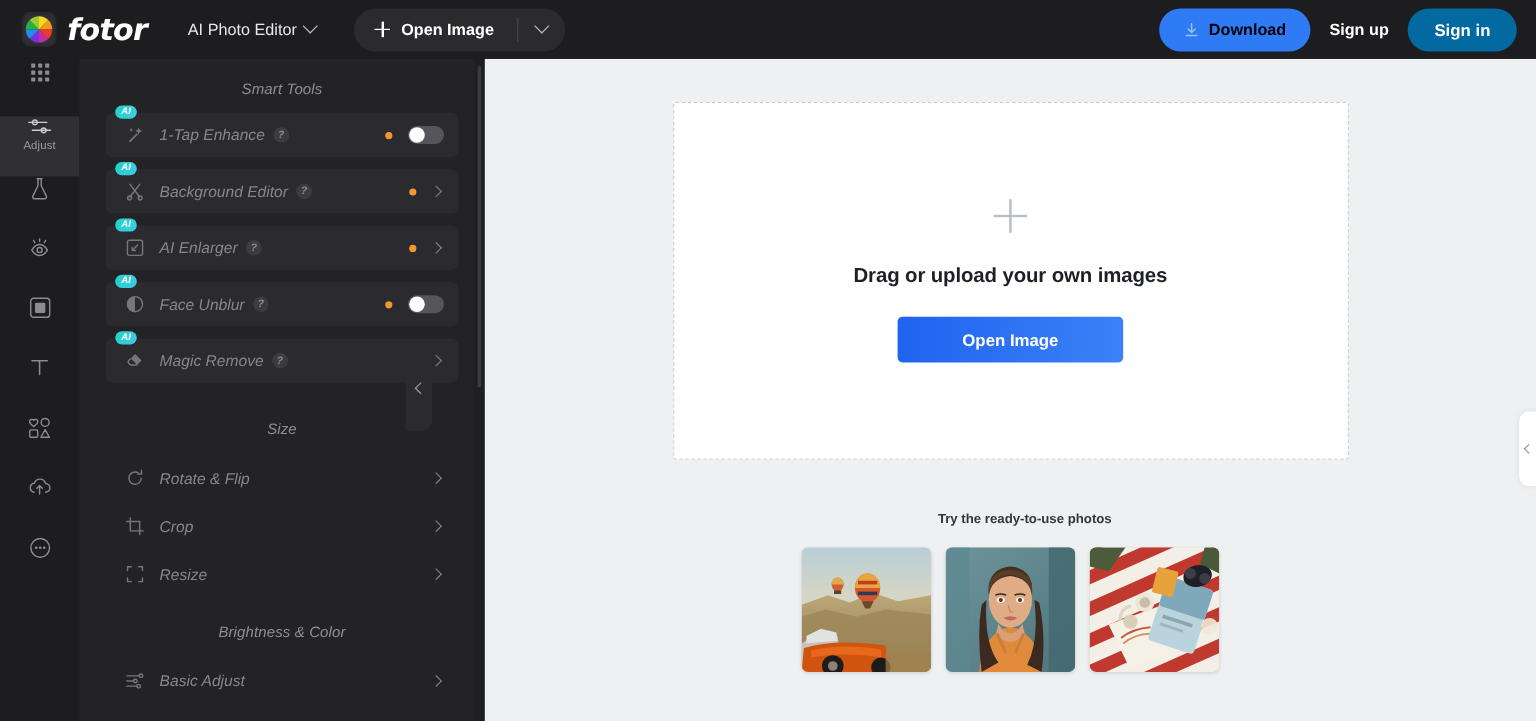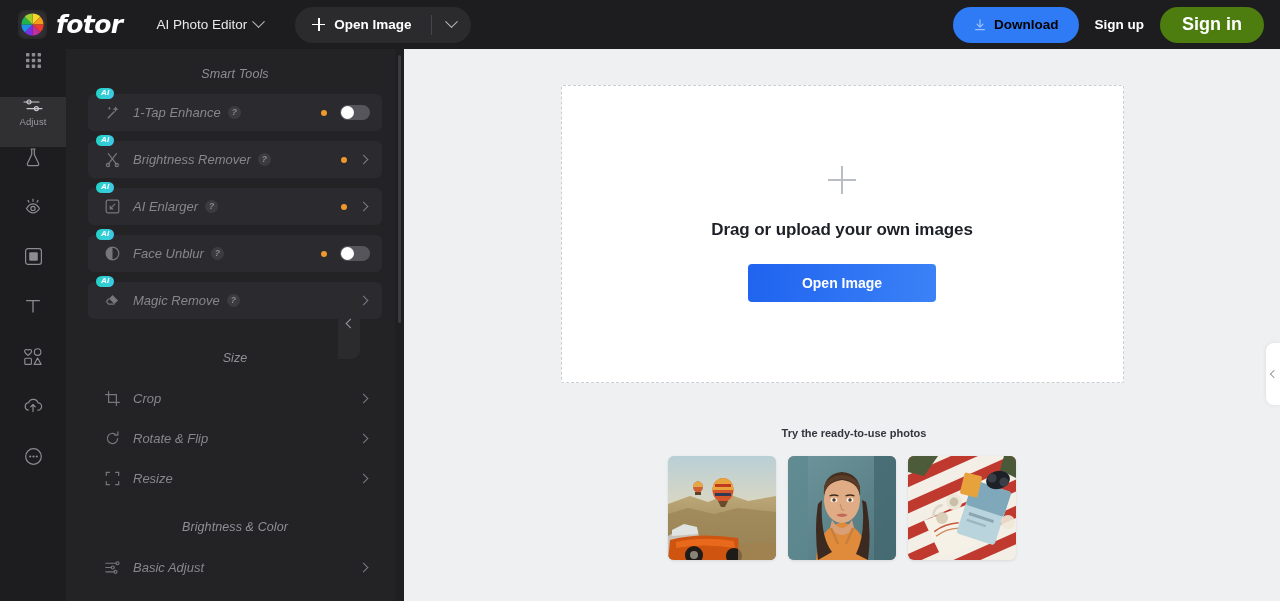--- a/index.html
+++ b/index.html
@@ -64,23 +64,23 @@
   .header-right { margin-left: auto; display: flex; align-items: center; gap: 12px; }
   .btn-download {
     height: 36px; border-radius: 18px; background: #2f7bf6;
     display: flex; align-items: center; gap: 7px;
     padding: 0 20px; cursor: not-allowed; opacity: 1;
   }
   .dl-ic { width: 14px; height: 14px; display: block; }
   .btn-download .lbl { color: #000000; font-size: 13.5px; font-weight: 600; }
   .link-signup { color: #fff; font-size: 13.5px; font-weight: 700; cursor: pointer; padding: 0 4px; }
   .btn-signin {
-    height: 36px; border-radius: 18px; background: #4d7c0f;
+    height: 36px; border-radius: 18px; background: #0369a1;
     display: flex; align-items: center; padding: 0 22px;
-    color: #fff; font-size: 18px; font-weight: 700; cursor: pointer;
+    color: #fff; font-size: 14px; font-weight: 700; cursor: pointer;
   }
 
   
   .body { flex: 1 1 auto; display: flex; min-height: 0; position: relative; }
 
   
   .rail {
     width: 66px; flex: 0 0 66px; background: #1d1d1f;
     display: flex; flex-direction: column; align-items: center;
     padding-top: 3px;
@@ -400,21 +400,21 @@
           <span class="tool-ic">
             <svg width="17" height="17" viewBox="0 0 17 17">
                 <g fill="none" stroke="currentColor" stroke-width="1.2" stroke-linecap="round">
                   <path d="M4.3 2.6 L12.4 13.2"></path>
                   <path d="M12.4 2.6 L4.3 13.2"></path>
                   <circle cx="4" cy="14" r="1.6"></circle>
                   <circle cx="12.8" cy="14" r="1.6"></circle>
                 </g>
               </svg>
           </span>
-          <span class="tool-name">Brightness Remover</span>
+          <span class="tool-name">Background Editor</span>
           <span class="q-ic">?</span>
           <span class="tool-right">
             <span class="dot-pro"></span>
             <span class="arrow-r"></span>
           </span>
         </div>
 
         <div class="tool-card">
           <span class="ai-badge">AI</span>
           <span class="tool-ic">
@@ -464,41 +464,41 @@
             <span class="arrow-r"></span>
           </span>
         </div>
 
         <div class="sec-title gap">Size</div>
 
         <div class="row-item">
           <span class="tool-ic">
             <svg width="17" height="17" viewBox="0 0 17 17">
                 <g fill="none" stroke="currentColor" stroke-width="1.2" stroke-linecap="round">
+                  <path d="M13.6 8.5 A5.1 5.1 0 1 1 11.6 4.4"></path>
+                  <path d="M13.9 1.9 V5.1 H10.7"></path>
+                </g>
+              </svg>
+          </span>
+          <span class="tool-name">Rotate &amp; Flip</span>
+          <span class="tool-right">
+              <span class="arrow-r"></span>
+            </span>
+        </div>
+
+        <div class="row-item">
+          <span class="tool-ic">
+            <svg width="17" height="17" viewBox="0 0 17 17">
+                <g fill="none" stroke="currentColor" stroke-width="1.2" stroke-linecap="round">
                   <path d="M4.6 1.6 V12.4 H15.4"></path>
                   <path d="M1.6 4.6 H12.4 V15.4"></path>
                 </g>
               </svg>
           </span>
           <span class="tool-name">Crop</span>
-          <span class="tool-right">
-              <span class="arrow-r"></span>
-            </span>
-        </div>
-
-        <div class="row-item">
-          <span class="tool-ic">
-            <svg width="17" height="17" viewBox="0 0 17 17">
-                <g fill="none" stroke="currentColor" stroke-width="1.2" stroke-linecap="round">
-                  <path d="M13.6 8.5 A5.1 5.1 0 1 1 11.6 4.4"></path>
-                  <path d="M13.9 1.9 V5.1 H10.7"></path>
-                </g>
-              </svg>
-          </span>
-          <span class="tool-name">Rotate &amp; Flip</span>
           <span class="tool-right">
               <span class="arrow-r"></span>
             </span>
         </div>
 
         <div class="row-item">
           <span class="tool-ic">
             <svg width="17" height="17" viewBox="0 0 17 17">
                 <g fill="none" stroke="currentColor" stroke-width="1.2" stroke-linecap="round">
                   <path d="M2.3 5.4 V2.3 H5.4"></path>

